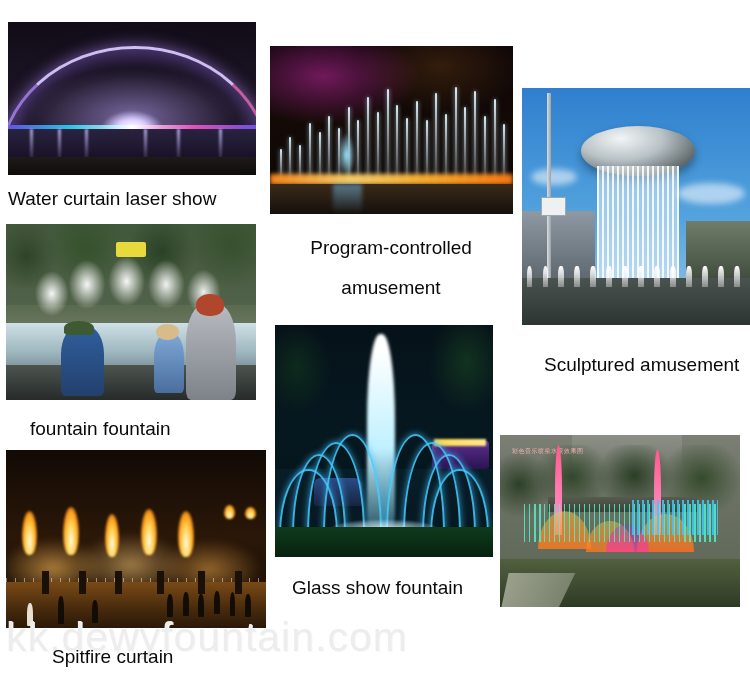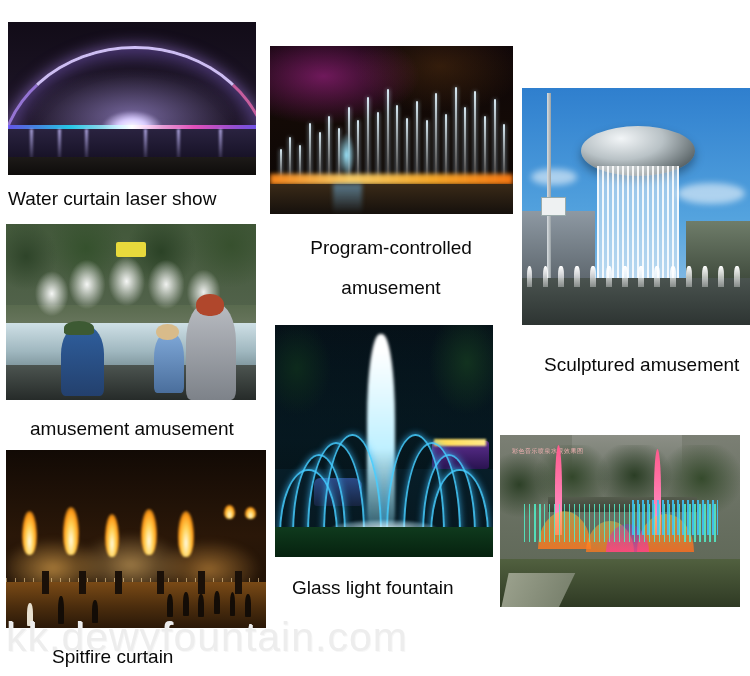--- a/index.html
+++ b/index.html
@@ -304,21 +304,21 @@
     <div class="spray"></div>
     <div class="pool"></div>
     <div class="ledge"></div>
     <div class="p-person boy"></div>
     <div class="boyhat"></div>
     <div class="p-person kid2"></div>
     <div class="kid2head"></div>
     <div class="p-person woman"></div>
     <div class="womanhead"></div>
   </div>
-  <div class="caption" style="left:30px;top:416px;width:220px;">amusement amusement</div>
+  <div class="caption" style="left:30px;top:416px;width:220px;">fountain fountain</div>
 
   <div class="photo" id="img5" style="left:6px;top:450px;width:260px;height:178px;">
     <div class="layer sky"></div>
     <div class="smoke"></div>
     <div class="flame" style="left:6%;top:34%;width:6%;height:25%;"></div>
     <div class="flame" style="left:22%;top:32%;width:6%;height:27%;"></div>
     <div class="flame" style="left:38%;top:36%;width:5.5%;height:24%;"></div>
     <div class="flame" style="left:52%;top:33%;width:6%;height:26%;"></div>
     <div class="flame" style="left:66%;top:34%;width:6.5%;height:26%;"></div>
     <div class="flame" style="left:84%;top:31%;width:4%;height:8%;"></div>
@@ -356,21 +356,21 @@
       <div class="a" style="left:13%;width:26%;height:88%"></div>
       <div class="a" style="left:21%;width:26%;height:96%"></div>
       <div class="a" style="right:0%;width:26%;height:62%"></div>
       <div class="a" style="right:6%;width:24%;height:76%"></div>
       <div class="a" style="right:13%;width:26%;height:88%"></div>
       <div class="a" style="right:21%;width:26%;height:96%"></div>
     </div>
     <div class="basin"></div>
     <div class="hedge"></div>
   </div>
-  <div class="caption" style="left:292px;top:575px;width:210px;">Glass light fountain</div>
+  <div class="caption" style="left:292px;top:575px;width:210px;">Glass show fountain</div>
 
   <div class="photo" id="img7" style="left:500px;top:435px;width:240px;height:172px;">
     <div class="layer sky"></div>
     <div class="bldg"></div>
     <div class="treeline"></div>
     <div class="wall"></div>
     <div class="cnlabel">彩色音乐喷泉水景效果图</div>
 
     <div class="pjet" style="left:23%;top:6%;width:3%;height:52%;background:linear-gradient(to top,#ff9ad0,#ff5a8c);"></div>
     <div class="pjet" style="left:64%;top:8%;width:3%;height:50%;background:linear-gradient(to top,#ff9ad0,#ff5a8c);"></div>

